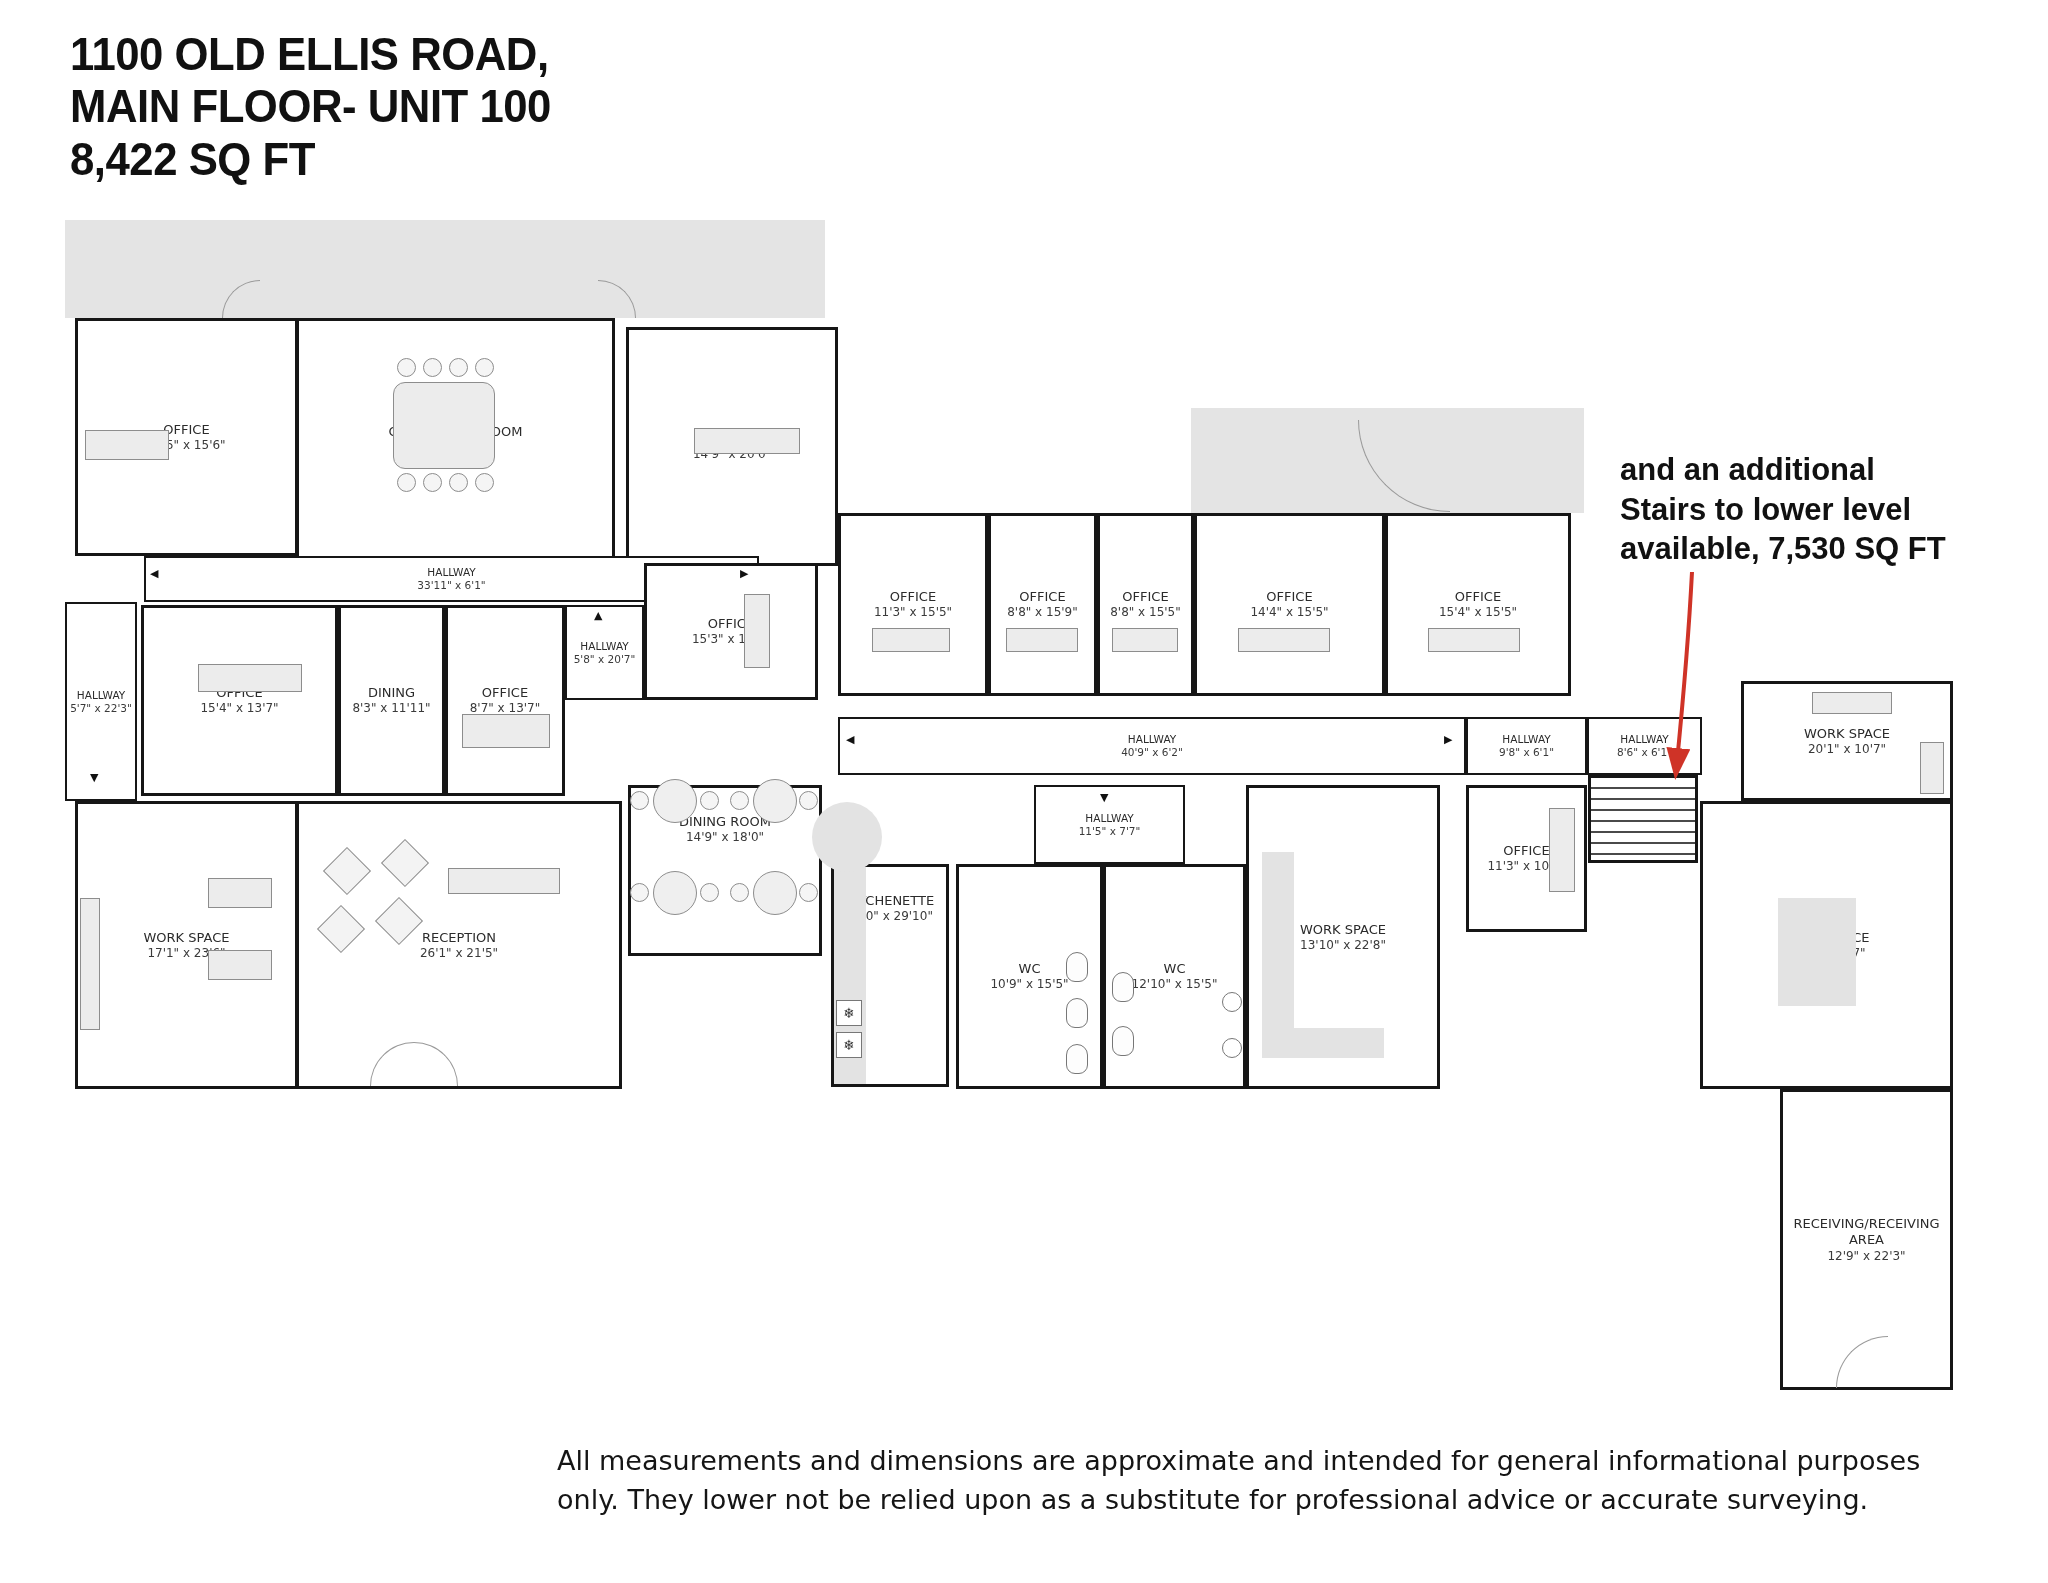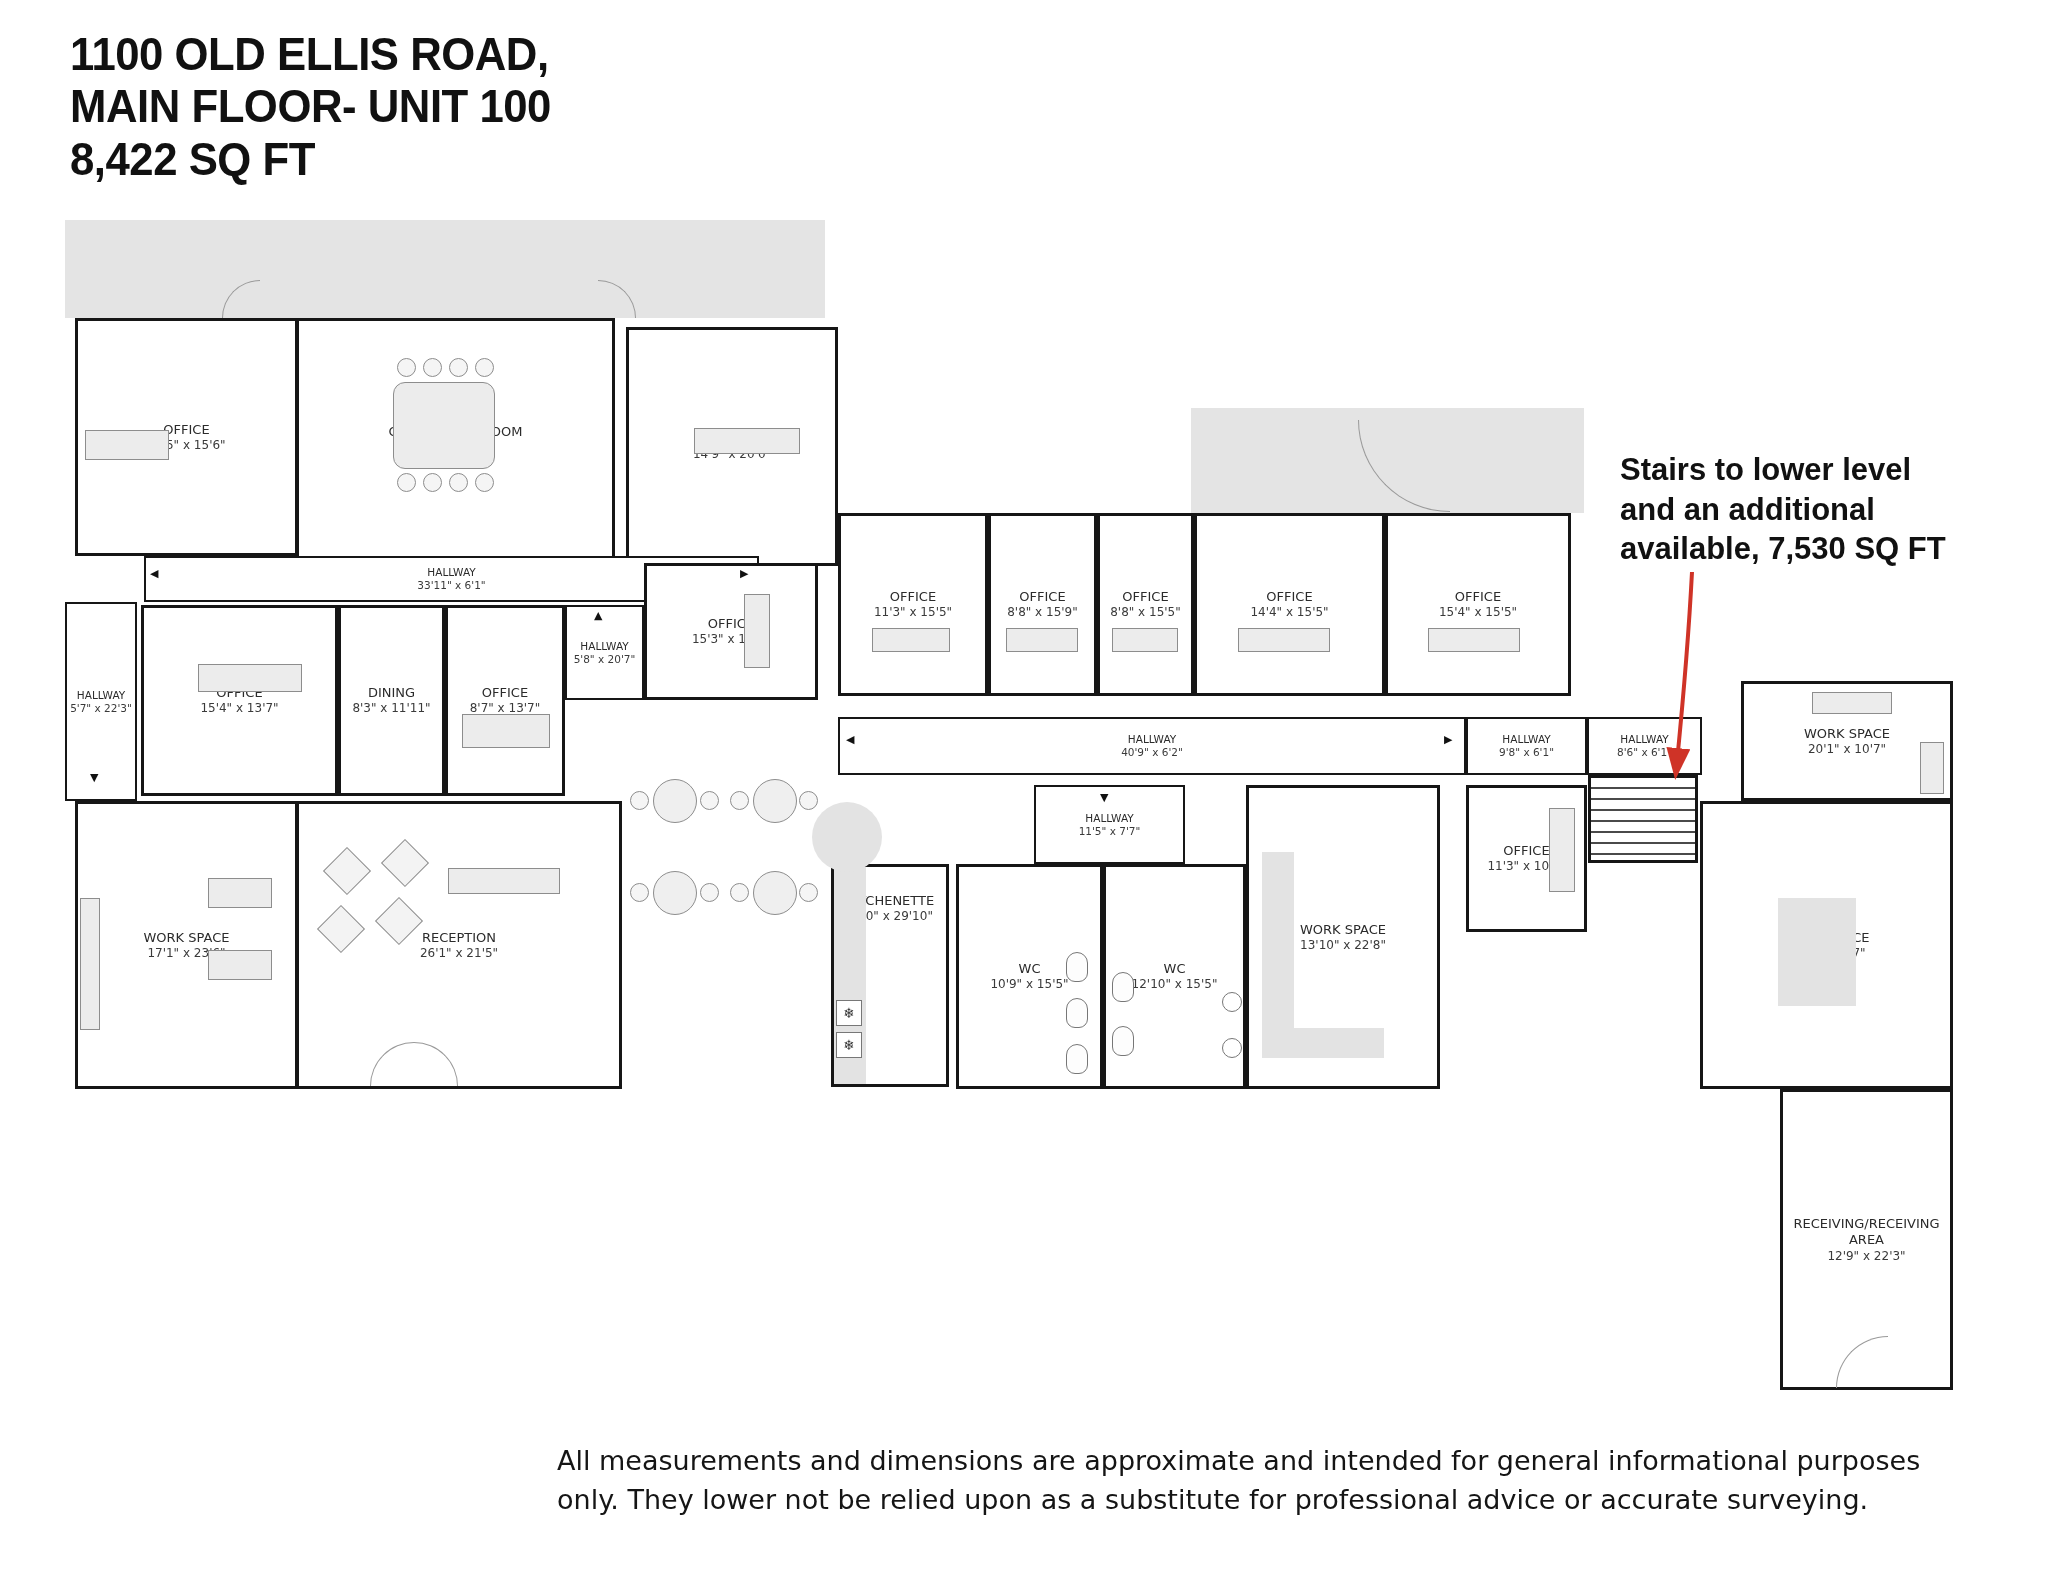--- a/index.html
+++ b/index.html
@@ -130,20 +130,24 @@
     <span class="rname">HALLWAY</span>
     <span class="rdims">9'8" x 6'1"</span>
   </div>
   <div class="room hall" style="left:1587px;top:717px;width:115px;height:58px">
     <span class="rname">HALLWAY</span>
     <span class="rdims">8'6" x 6'1"</span>
   </div>
   <div class="room" style="left:1741px;top:681px;width:212px;height:120px">
     <span class="rname">WORK SPACE</span>
     <span class="rdims">20'1" x 10'7"</span>
+  </div>
+  <div class="room top-label" style="left:628px;top:785px;width:194px;height:171px">
+    <span class="rname">DINING ROOM</span>
+    <span class="rdims">14'9" x 18'0"</span>
   </div>
   <div class="room top-label" style="left:831px;top:864px;width:118px;height:223px">
     <span class="rname">KITCHENETTE</span>
     <span class="rdims">10'0" x 29'10"</span>
   </div>
   <div class="room" style="left:75px;top:801px;width:223px;height:288px">
     <span class="rname">WORK SPACE</span>
     <span class="rdims">17'1" x 23'6"</span>
   </div>
   <div class="room" style="left:296px;top:801px;width:326px;height:288px">
@@ -271,20 +275,20 @@
     <path d="M1692,572 C1688,650 1682,712 1676,772" fill="none" stroke-width="4" marker-end="url(#ah)" stroke="#cf3327"></path>
   </svg>
 
   <div class="title">
     <div>1100 OLD ELLIS ROAD,</div>
     <div>MAIN FLOOR- UNIT 100</div>
     <div>8,422 SQ FT</div>
   </div>
 
   <div class="annotation">
+    <div>and an additional</div>
     <div>Stairs to lower level</div>
-    <div>and an additional</div>
     <div>available, 7,530 SQ FT</div>
   </div>
 
   <div class="disclaimer">All measurements and dimensions are approximate and intended for general informational purposes only. They lower not be relied upon as a substitute for professional advice or accurate surveying.</div>
 
 </div>
 
 </body></html>

